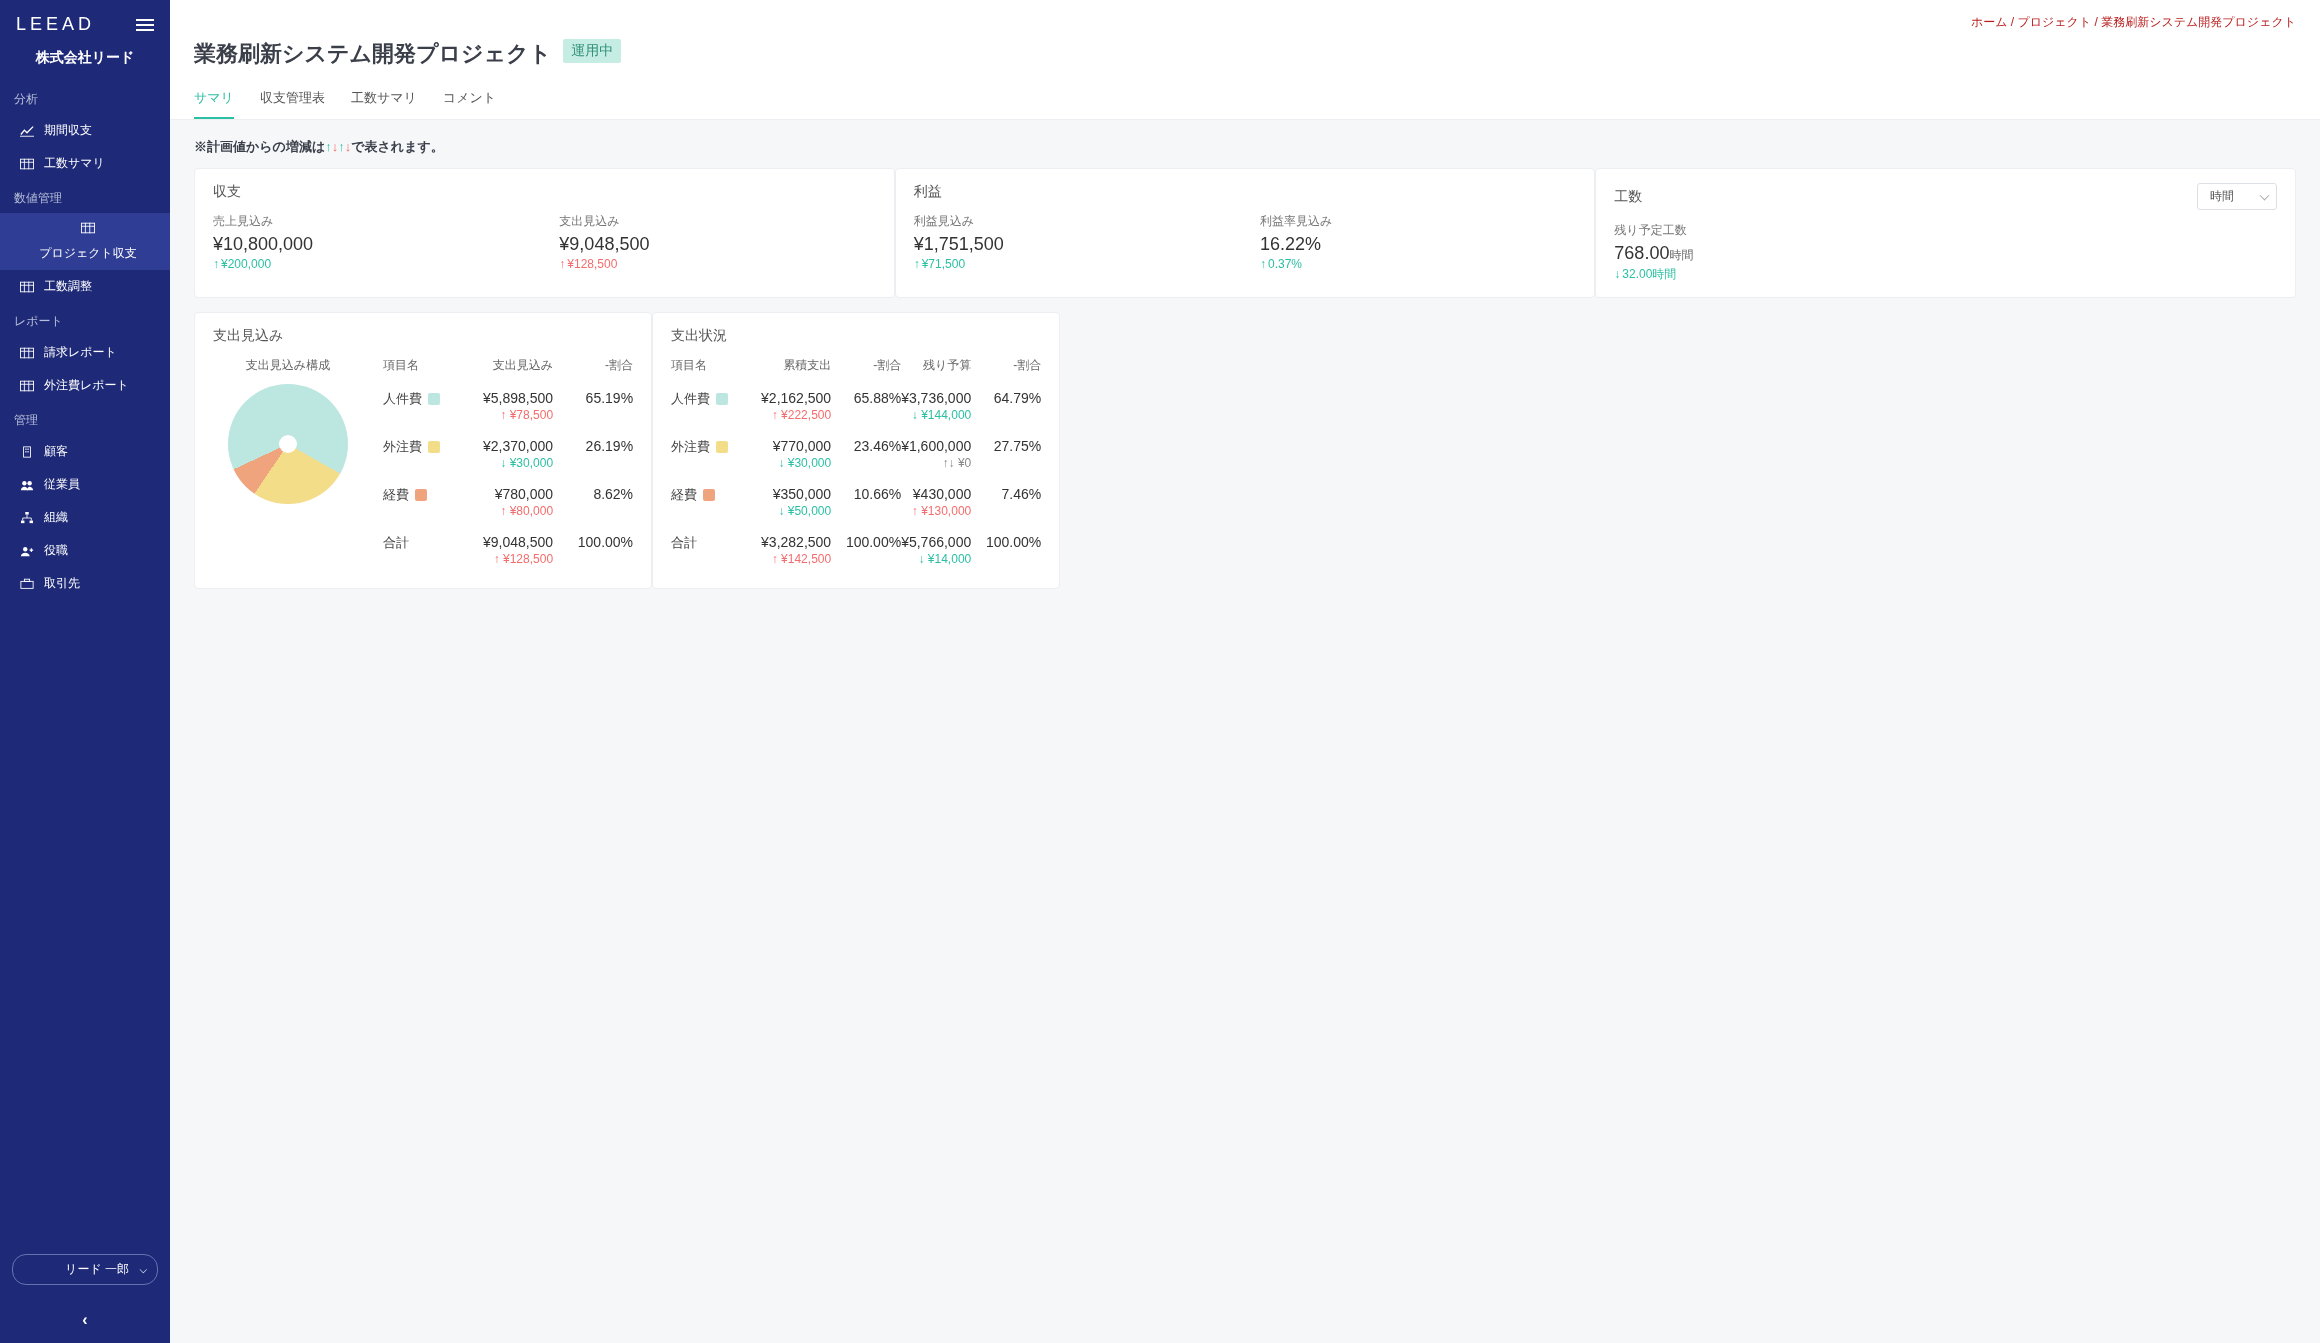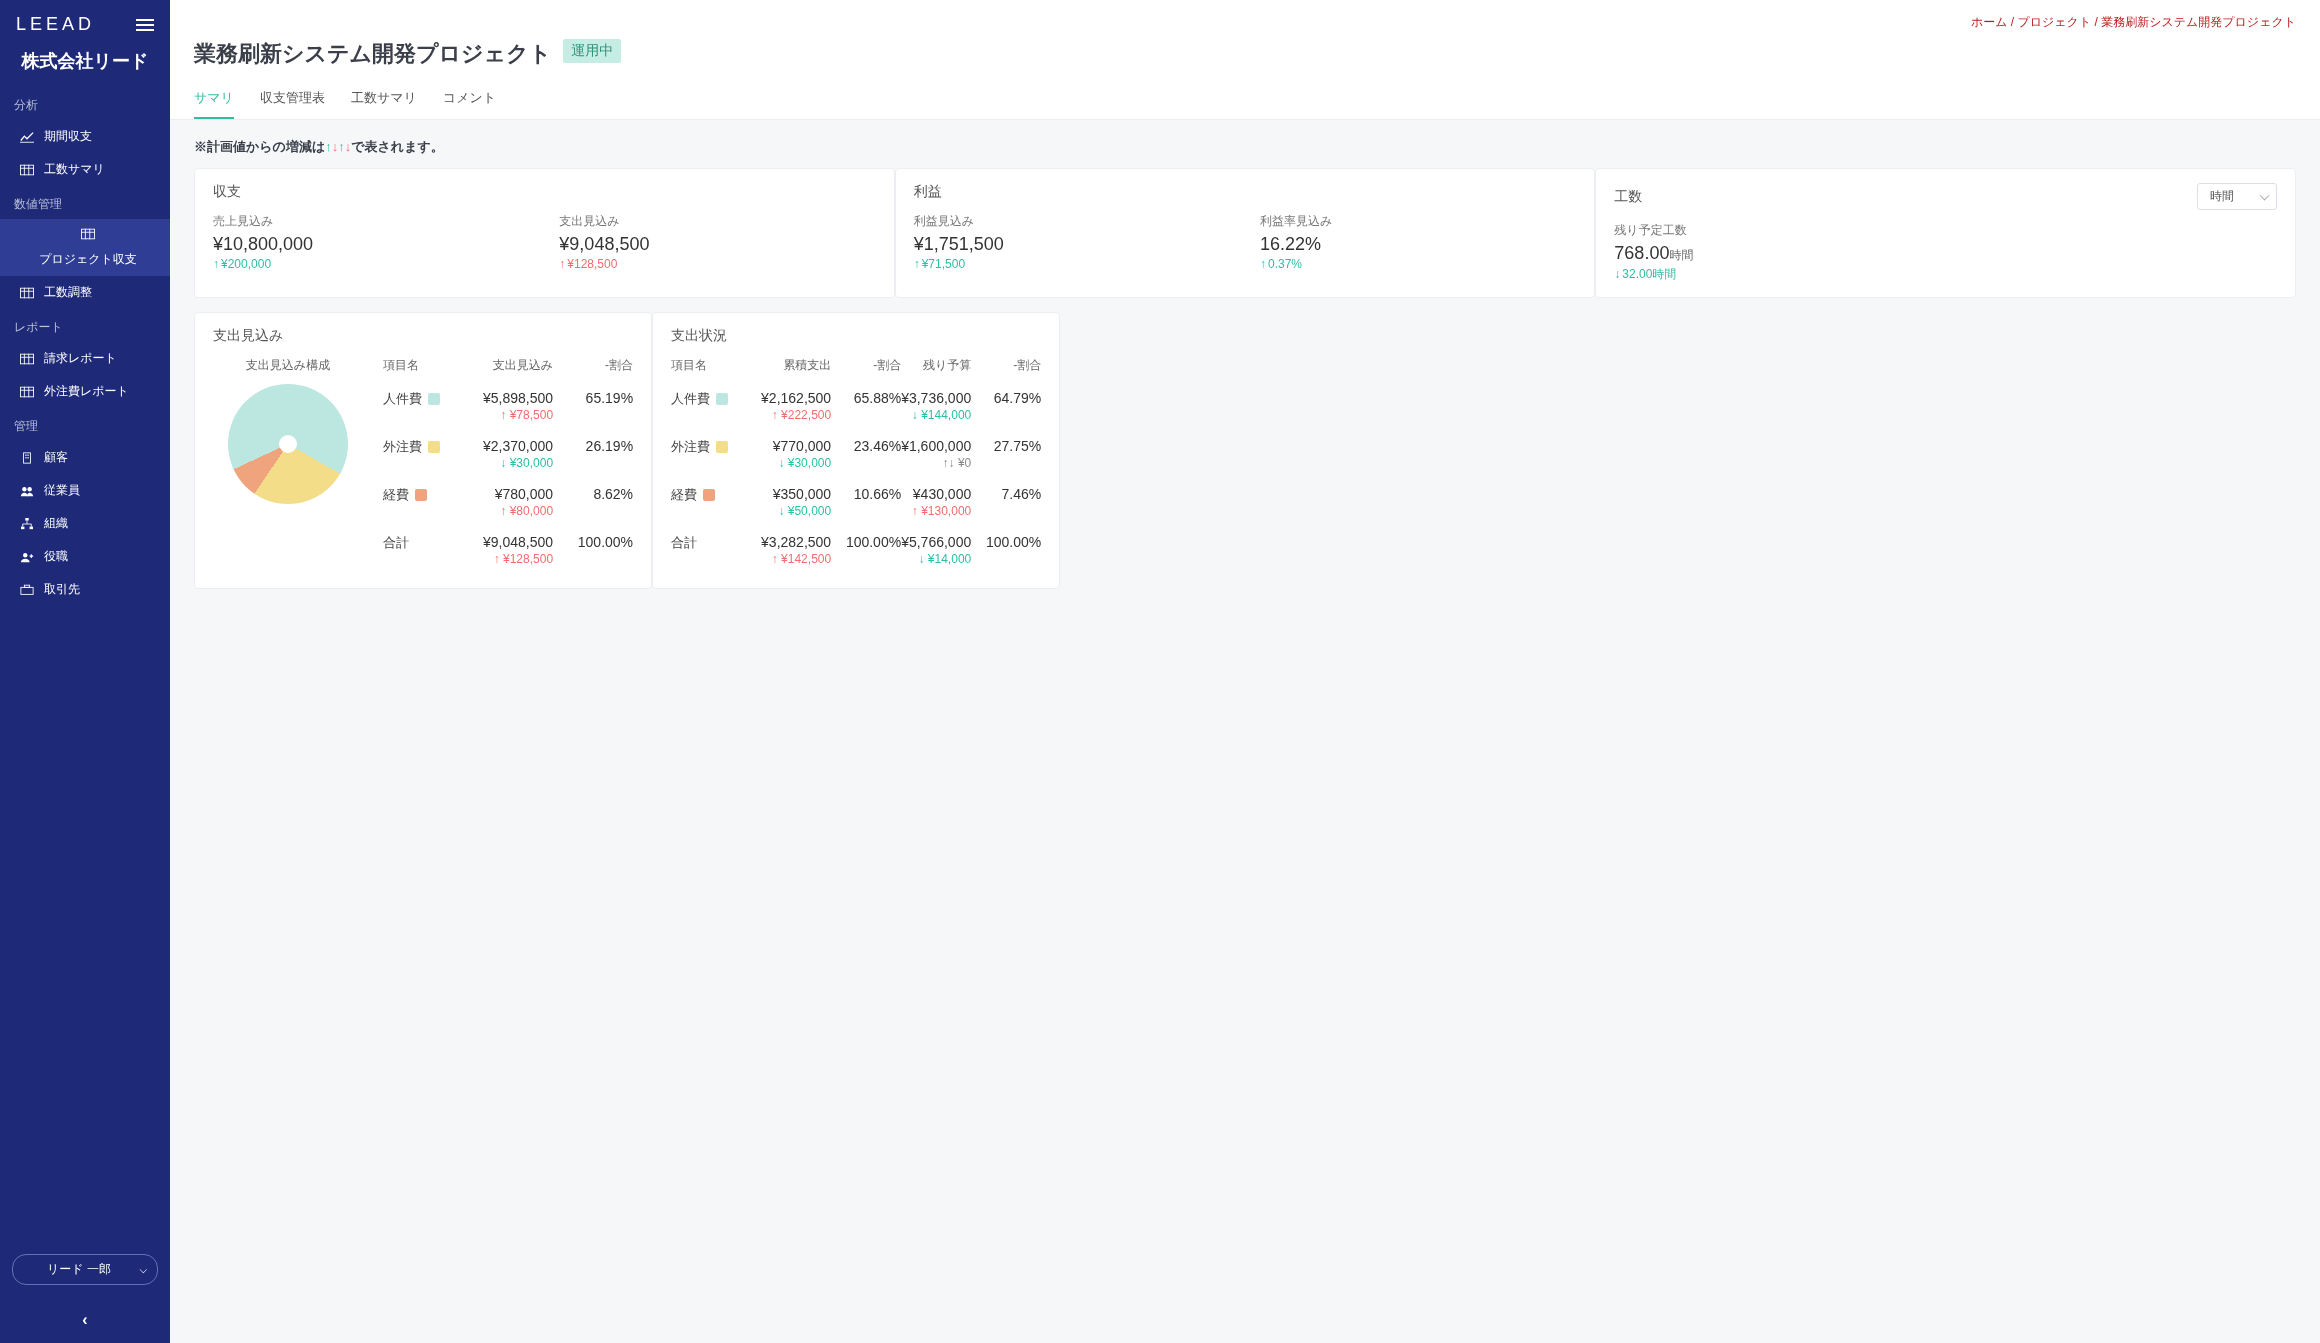--- a/index.html
+++ b/index.html
@@ -5,27 +5,27 @@
 * { box-sizing: border-box; margin: 0; padding: 0; }
 body { font-family: -apple-system, "Hiragino Sans", "Hiragino Kaku Gothic ProN", sans-serif; background: #f5f6f8; color: #333; }
 .app { display: flex; height: 100vh; min-height: 780px; }
 
 
 .sidebar { width: 170px; background: #1e2a78; color: #fff; display: flex; flex-direction: column; font-size: 13px; }
 .logo-row { display: flex; align-items: center; justify-content: space-between; padding: 14px 16px 8px 16px; }
 .logo { font-size: 18px; letter-spacing: 4px; font-weight: 500; }
 .hamburger-icon { width: 18px; display: flex; flex-direction: column; gap: 3px; cursor: pointer; }
 .hamburger-icon span { height: 2px; background: #fff; }
-.company { text-align: center; font-weight: 700; font-size: 18px; padding: 6px 0 14px 0; }
+.company { text-align: center; font-weight: 700; font-size: 14px; padding: 6px 0 14px 0; }
 .nav-section-title { color: #b8bfd9; font-size: 12px; padding: 10px 14px 6px 14px; }
 .nav-item { display: flex; align-items: center; gap: 10px; padding: 8px 14px 8px 20px; cursor: pointer; font-size: 12px; }
 .nav-item.active { background: #2f3d94; flex-direction: column; }
 .nav-icon { width: 14px; height: 12px; display: inline-flex; align-items: center; justify-content: center; flex: 0 0 14px; }
 .sidebar-footer { margin-top: auto; padding: 12px; }
-.user-select { border: 1px solid #6672b0; border-radius: 14px; padding: 6px 28px 6px 16px; text-align: center; font-size: 12px; position: relative; cursor: pointer; }
+.user-select { border: 1px solid #6672b0; border-radius: 14px; padding: 6px 28px 6px 16px; text-align: right; font-size: 12px; position: relative; cursor: pointer; }
 .user-select .chev { position: absolute; right: 10px; top: 50%; transform: translateY(-50%); font-size: 10px; }
 .collapse-chevron { text-align: center; padding: 14px 0; font-size: 16px; font-weight: 700; cursor: pointer; }
 
 
 .main { flex: 1; background: #f6f7f9; overflow: auto; }
 .page-header { background: #fff; padding: 14px 24px 0 24px; border-bottom: 1px solid #eceef2; }
 .breadcrumb { color: #b91c1c; font-size: 12px; margin-bottom: 8px; text-align: right; }
 .title-row { display: flex; align-items: flex-start; gap: 12px; margin-bottom: 10px; }
 .page-title { font-size: 22px; font-weight: 600; color: #3a3f4a; }
 .status-badge { background: #c6ede4; color: #2f8f78; font-size: 14px; padding: 3px 8px; border-radius: 2px; }

